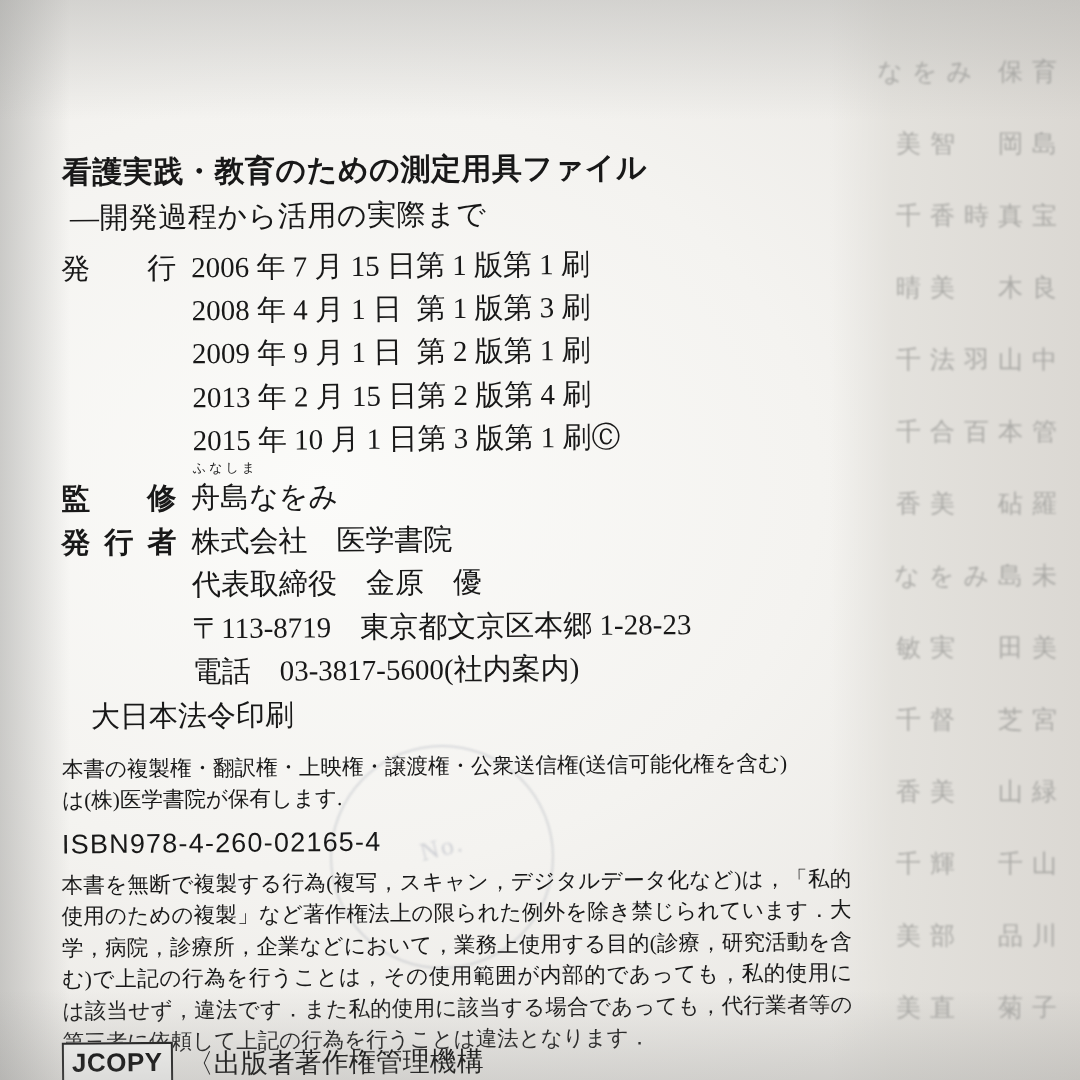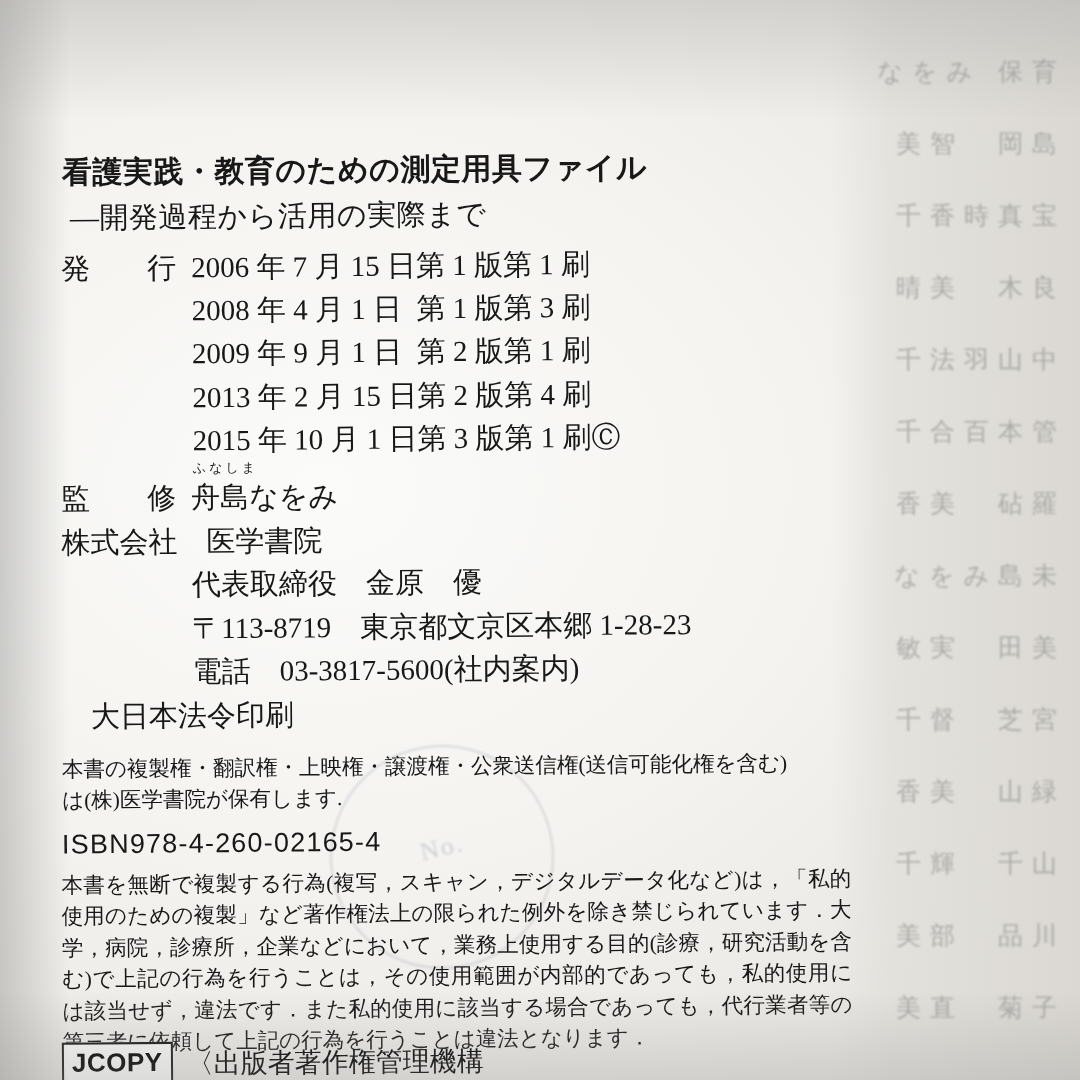--- a/index.html
+++ b/index.html
@@ -132,20 +132,21 @@
     display: flex;
     align-items: flex-end;
     font-size: 29px;
     line-height: 1.5;
     white-space: nowrap;
   }
   .imprint .lbl2 {
     display: inline-block;
     width: 130px;
     letter-spacing: 14px;
+    font-weight: bold;
   }
   .imprint .indent {
     display: inline-block;
     width: 130px;
   }
   .ruby-wrap {
     display: inline-block;
     position: relative;
     padding-top: 2px;
   }
@@ -270,20 +271,21 @@
 
     <div class="imprint">
       <div class="row">
         <span class="lbl2">監　修</span>
         <span class="ruby-wrap">
           <span class="ruby">ふなしま</span>
           <span>舟島なをみ</span>
         </span>
       </div>
       <div class="row">
+        <span class="lbl2">発行者</span>
         <span>株式会社　医学書院</span>
       </div>
       <div class="row">
         <span class="indent"></span>
         <span>代表取締役　金原　優</span>
       </div>
       <div class="row">
         <span class="indent"></span>
         <span>〒113-8719　東京都文京区本郷 1-28-23</span>
       </div>

